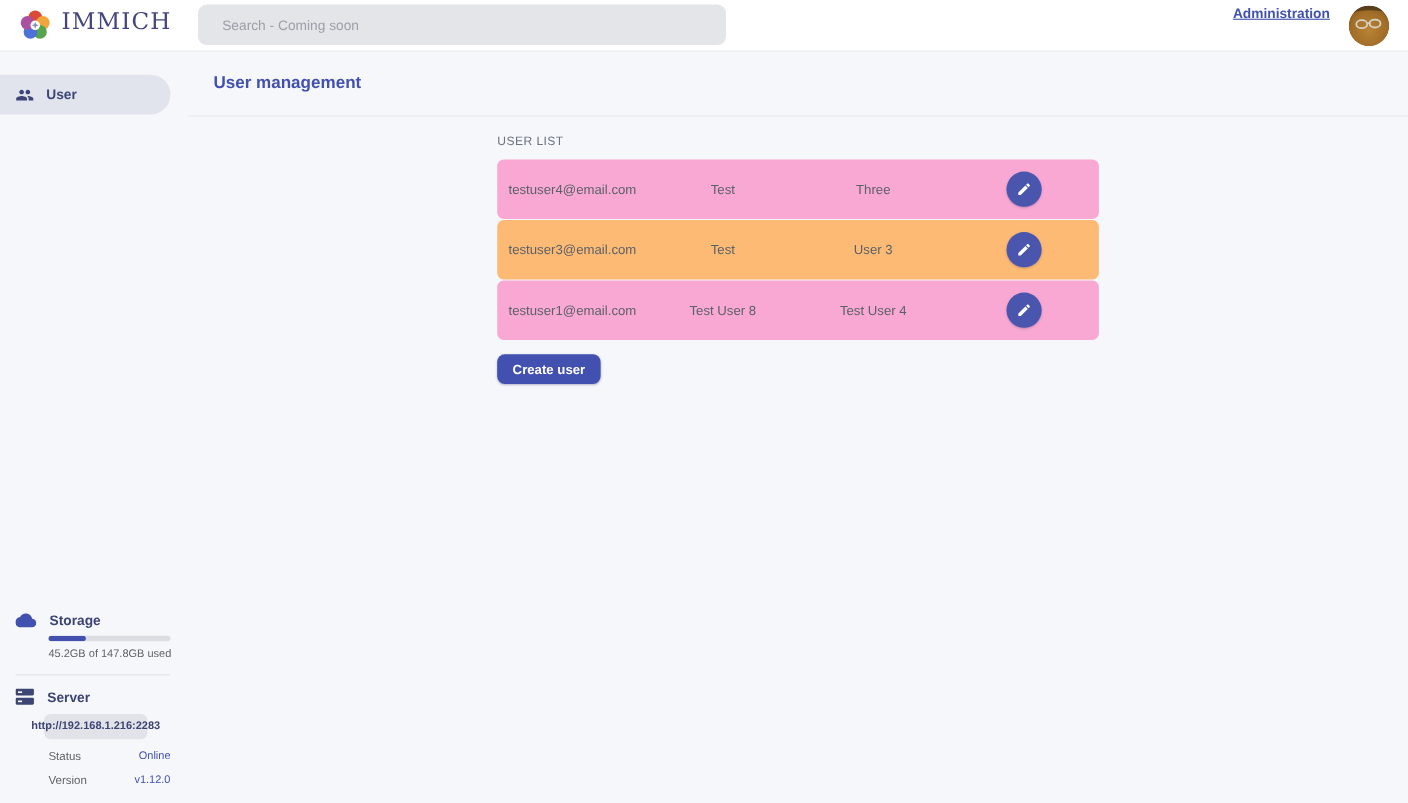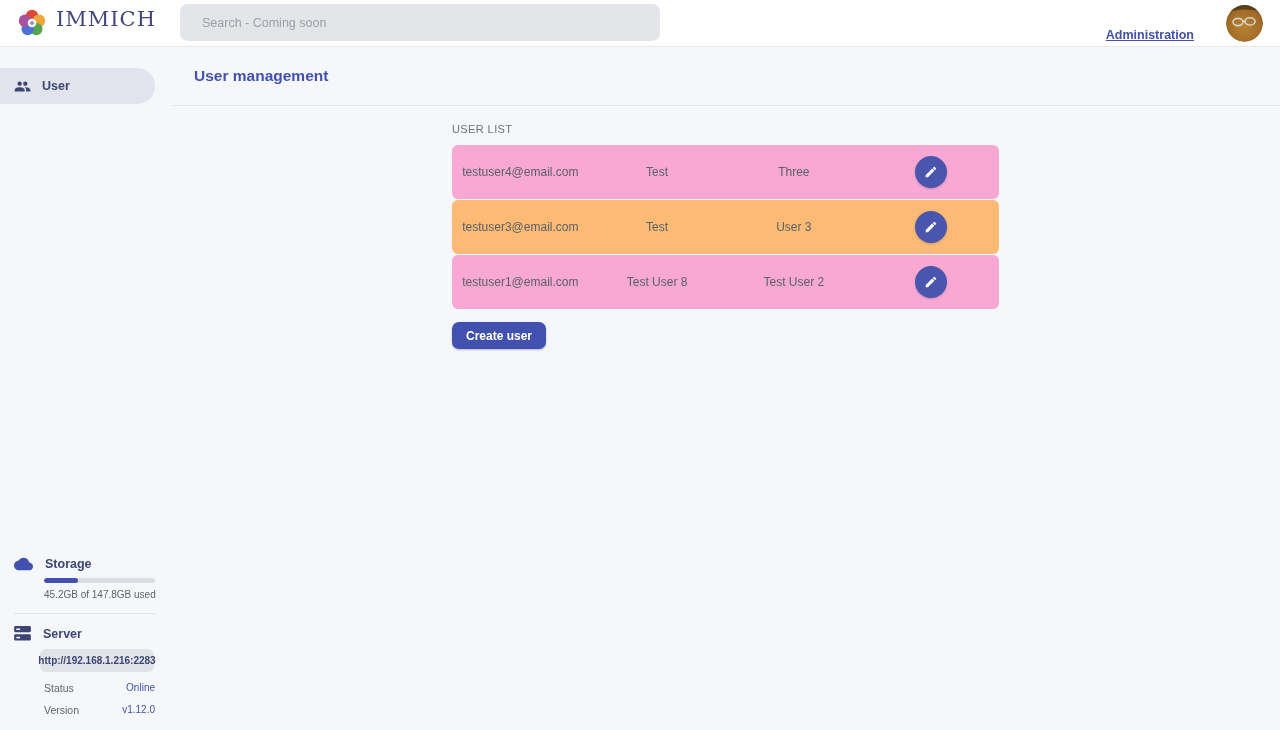--- a/index.html
+++ b/index.html
@@ -9,41 +9,41 @@
   
   .header { position:absolute; top:0; left:0; width:1280px; height:47px;
     background:#ffffff; border-bottom:1px solid #e7e8ec; display:flex; align-items:center; z-index:5; }
   .brand { display:flex; gap:8px; padding-left:16px; }
   .brand-word { font-family:"DejaVu Serif", serif; font-size:21px; letter-spacing:1px;
     color:#45457f; font-weight:400; }
   .search-input { position:absolute; left:180px; top:4px; width:480px; height:37px;
     background:#e4e5e9; border:none; border-radius:8px; padding-left:22px;
     font-size:12.5px; color:#4b4f57; outline:none; }
   .search-input::placeholder { color:#9ba0a9; }
-  .header-right { margin-left:auto; display:flex; align-items:flex-end; gap:32px; padding-right:17px; }
+  .header-right { margin-left:auto; display:flex; align-items:flex-start; gap:17px; padding-right:17px; }
   .admin-link { font-size:12.5px; font-weight:700; color:#4250af; text-decoration:underline; cursor:pointer; }
   .avatar { width:37px; height:37px; border-radius:50%; overflow:hidden; cursor:pointer; display:block; }
 
   
   .app { position:absolute; top:47px; left:0; width:1280px; height:683px; display:flex; }
   .sidebar { width:171px; position:relative; flex-shrink:0; }
   .main { flex:1; }
 
   
   .nav-pill { margin-top:21px; width:155px; height:36px; border-radius:0 18px 18px 0;
     background:#e1e3ed; display:flex; align-items:center; padding-left:14px; gap:11px; cursor:pointer; }
   .nav-pill-label { font-size:12.5px; font-weight:600; color:#3d4574; }
   .sidebar-bottom { position:absolute; left:0; bottom:0; width:171px; padding-bottom:14px; }
   .side-sec-head { display:flex; align-items:flex-end; gap:12px; padding-left:14px; }
   .side-sec-title { font-size:12.5px; font-weight:700; color:#3d4574; }
   .progress-track { margin:7px 16px 0 44px; height:5px; border-radius:3px; background:#dcdde2; overflow:hidden; }
   .progress-fill { height:100%; border-radius:3px; background:#4250af; }
   .usage-text { margin:6px 0 0 44px; font-size:10px; color:#5f6368; }
   .side-divider { margin:13px 16px 12px 14px; border:none; border-top:1px solid #e2e3e8; }
-  .server-chip { margin:8px 0 0 40px; width:114px; height:23px; background:#e2e3e8;
+  .server-chip { margin:8px 0 0 40px; width:94px; height:23px; background:#e2e3e8;
     border-radius:6px; display:flex; align-items:center; justify-content:center; }
   .server-chip span { font-size:10px; font-weight:700; color:#3d4574; }
   .kv-row { display:flex; justify-content:space-between; margin:10px 16px 0 44px; }
   .kv-label { font-size:10.5px; color:#5f6368; }
   .kv-value { font-size:10px; font-weight:400; color:#4250af; }
 
   
   .page-header { height:59px; display:flex; align-items:center; padding-left:23px;
     border-bottom:1px solid #e8e9ee; }
   .page-title { font-size:15.5px; font-weight:600; color:#4250af; }
@@ -194,21 +194,21 @@
               <svg width="14" height="14" viewBox="0 0 24 24" fill="#ffffff">
                   <path d="M3 17.25V21h3.75L17.81 9.94l-3.75-3.75L3 17.25zM20.71 7.04c.39-.39.39-1.02 0-1.41l-2.34-2.34a.9959.9959 0 00-1.41 0l-1.83 1.83 3.75 3.75 1.83-1.83z"></path>
                 </svg>
             </button>
           </div>
         </div>
 
         <div class="trow odd">
           <div class="td">testuser1@email.com</div>
           <div class="td">Test User 8</div>
-          <div class="td">Test User 2</div>
+          <div class="td">Test User 4</div>
           <div class="td">
             <button class="edit-btn">
               <svg width="14" height="14" viewBox="0 0 24 24" fill="#ffffff">
                   <path d="M3 17.25V21h3.75L17.81 9.94l-3.75-3.75L3 17.25zM20.71 7.04c.39-.39.39-1.02 0-1.41l-2.34-2.34a.9959.9959 0 00-1.41 0l-1.83 1.83 3.75 3.75 1.83-1.83z"></path>
                 </svg>
             </button>
           </div>
         </div>
       </div>
 

